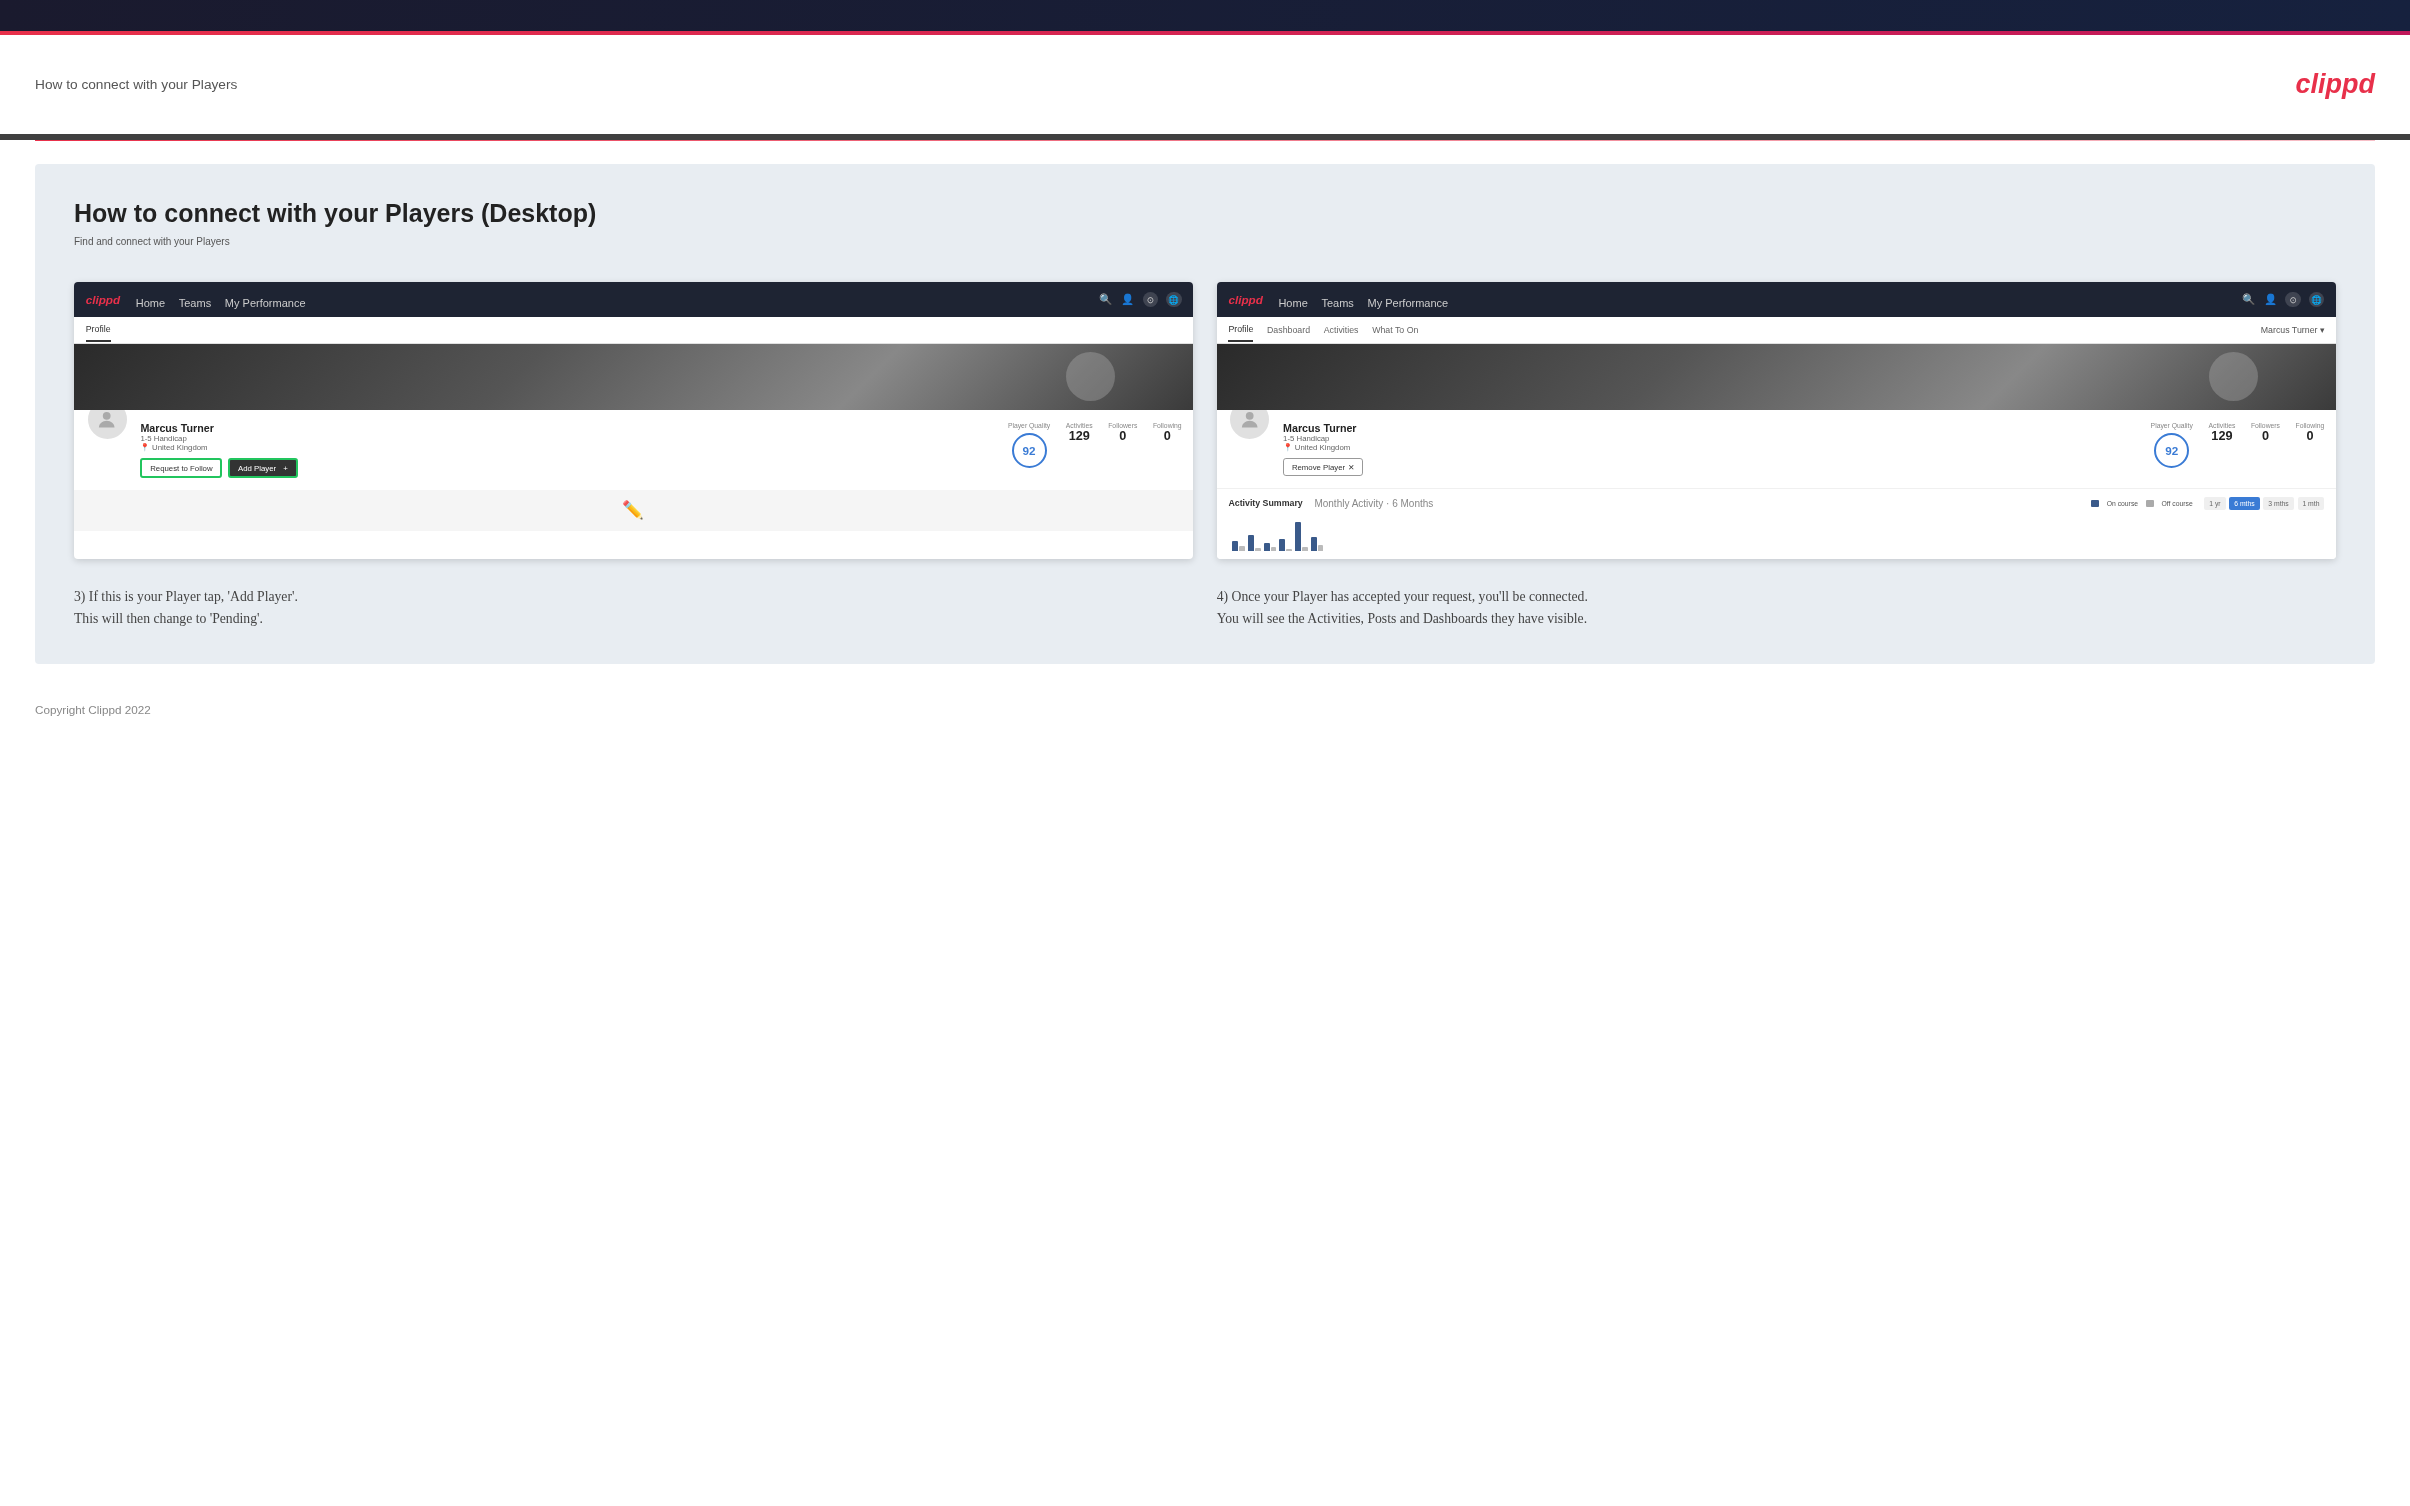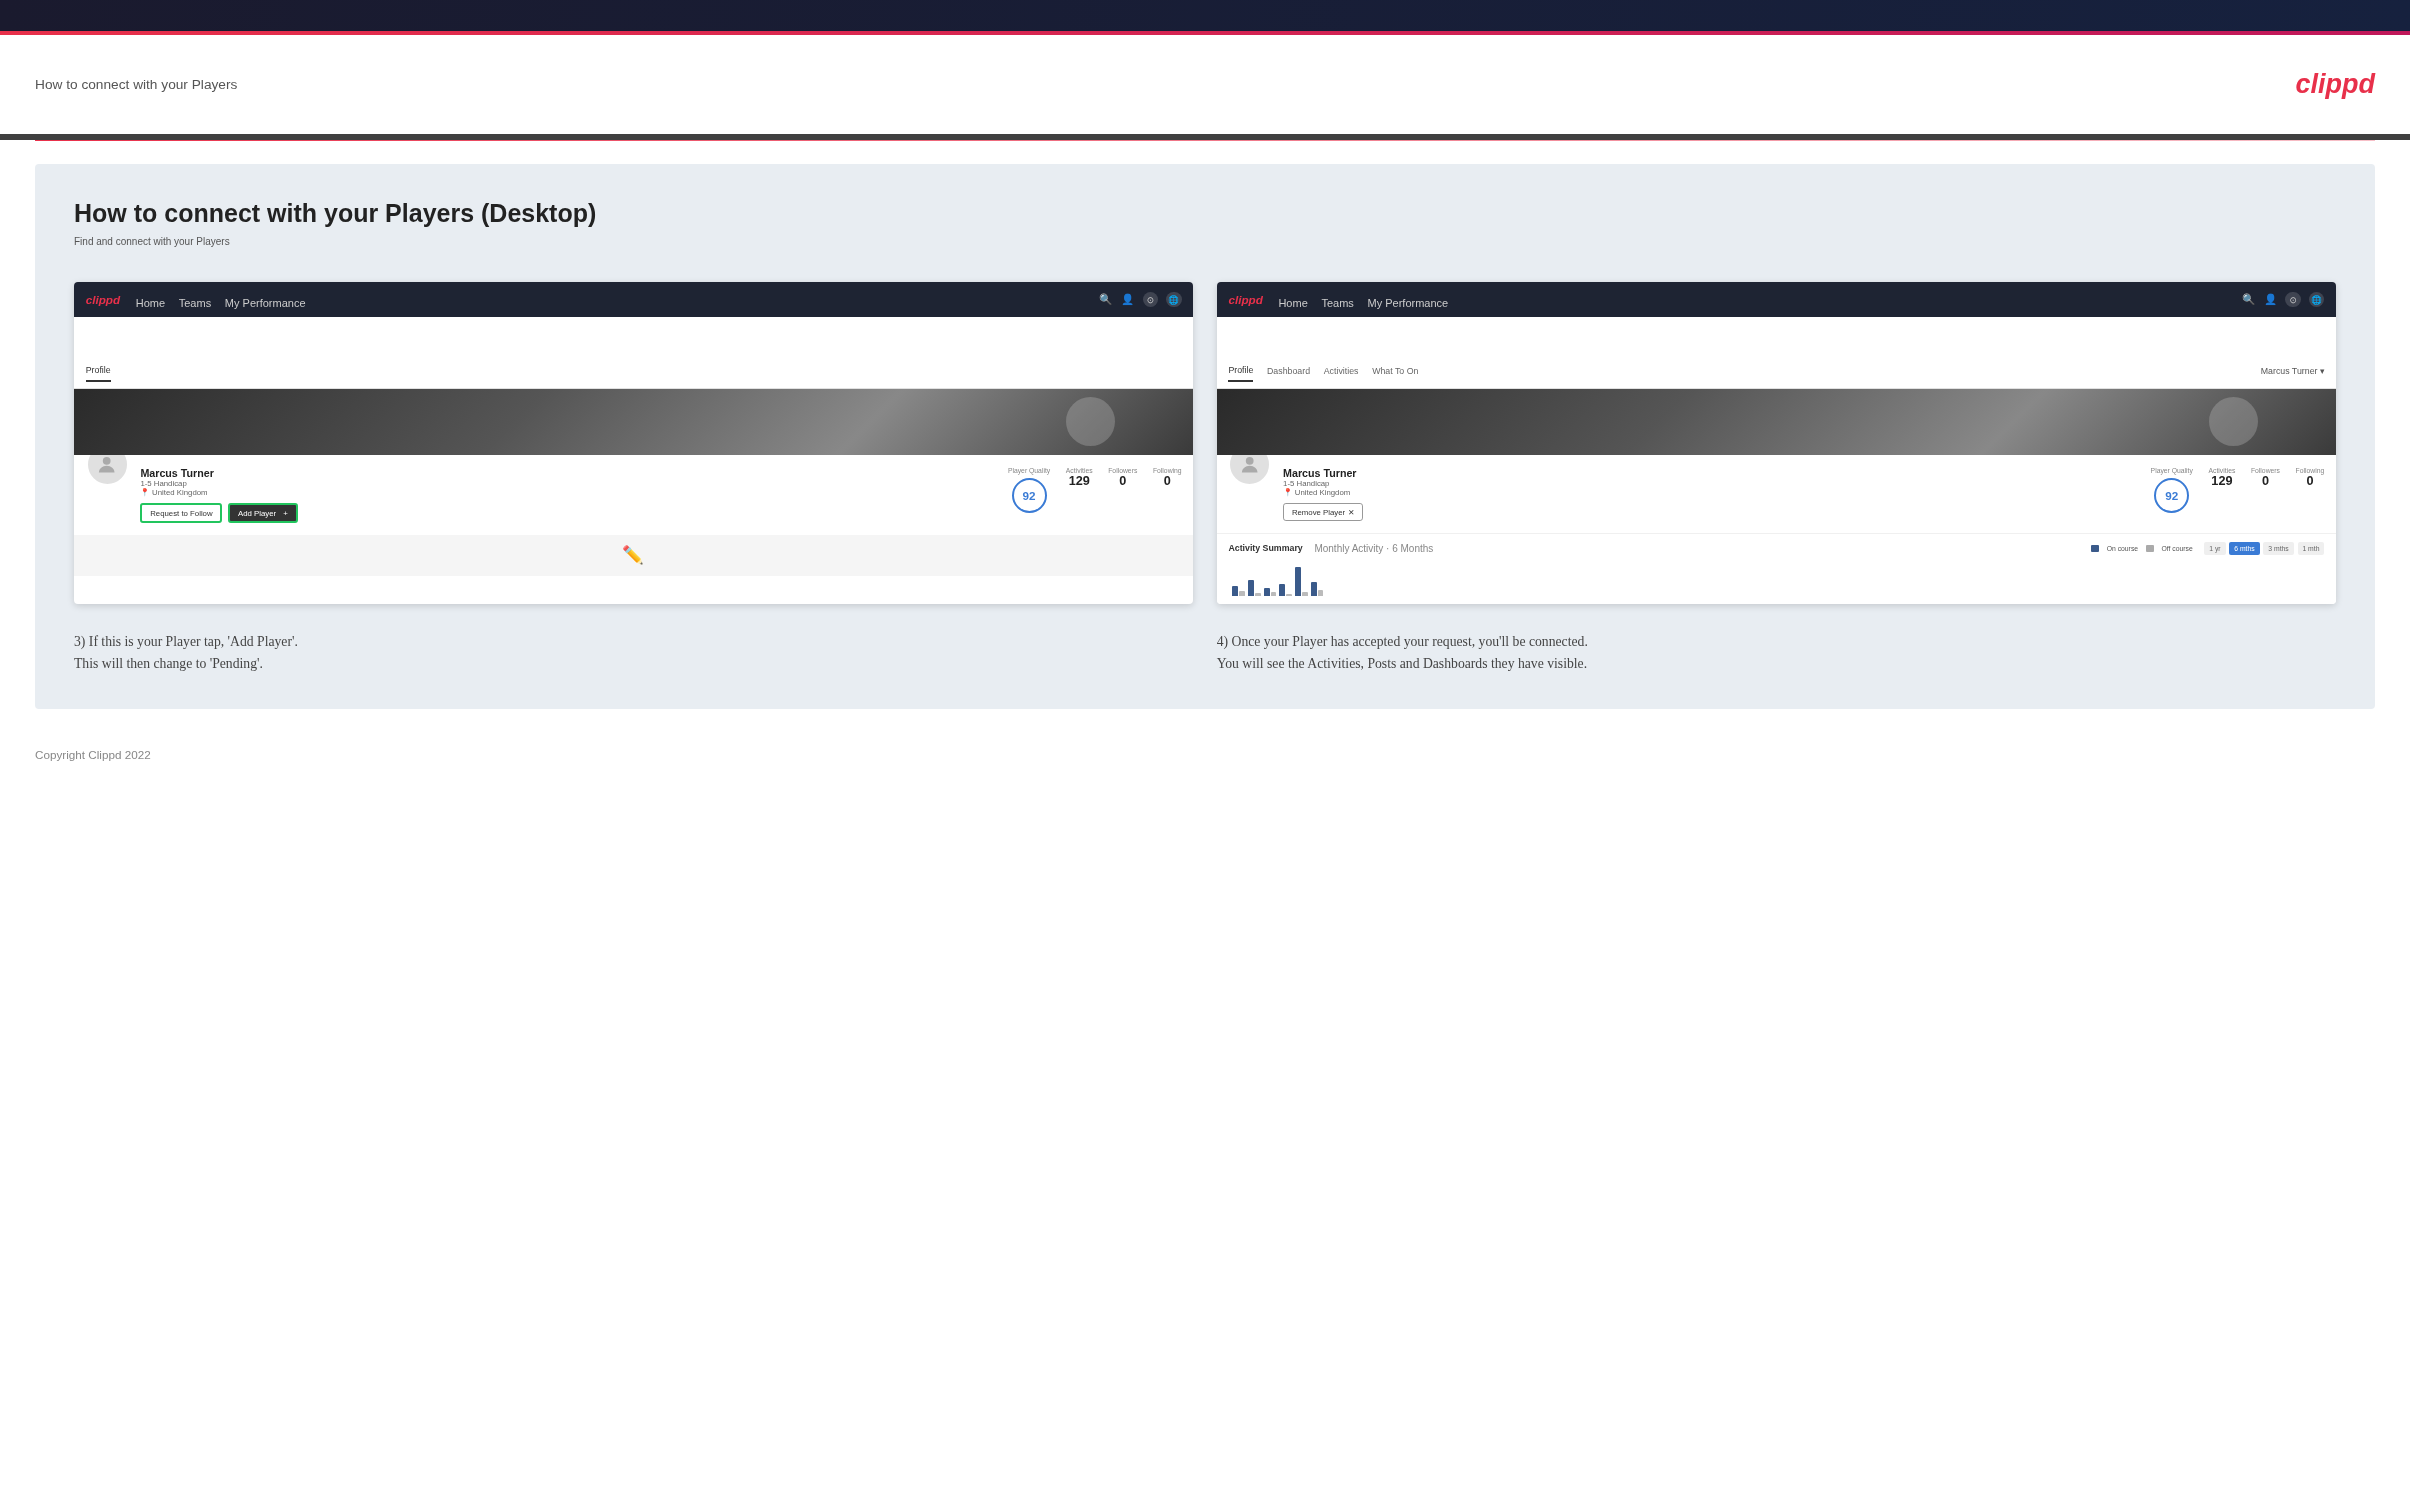--- a/index.html
+++ b/index.html
@@ -106,22 +106,21 @@
       align-items: center;
       justify-content: center;
     }
     
     .mini-tabs {
       background: #fff;
       display: flex;
       align-items: center;
       padding: 0 11.7px;
       border-bottom: 1px solid #e0e0e0;
-      height: 36px;
-      margin-top: 36px;
+      height: 27px;
     }
     .mini-tab {
       font-size: 8.8px;
       color: #666;
       margin-right: 13.7px;
       padding: 5.9px 0;
       cursor: pointer;
     }
     .mini-tab.active {
       color: #333;

